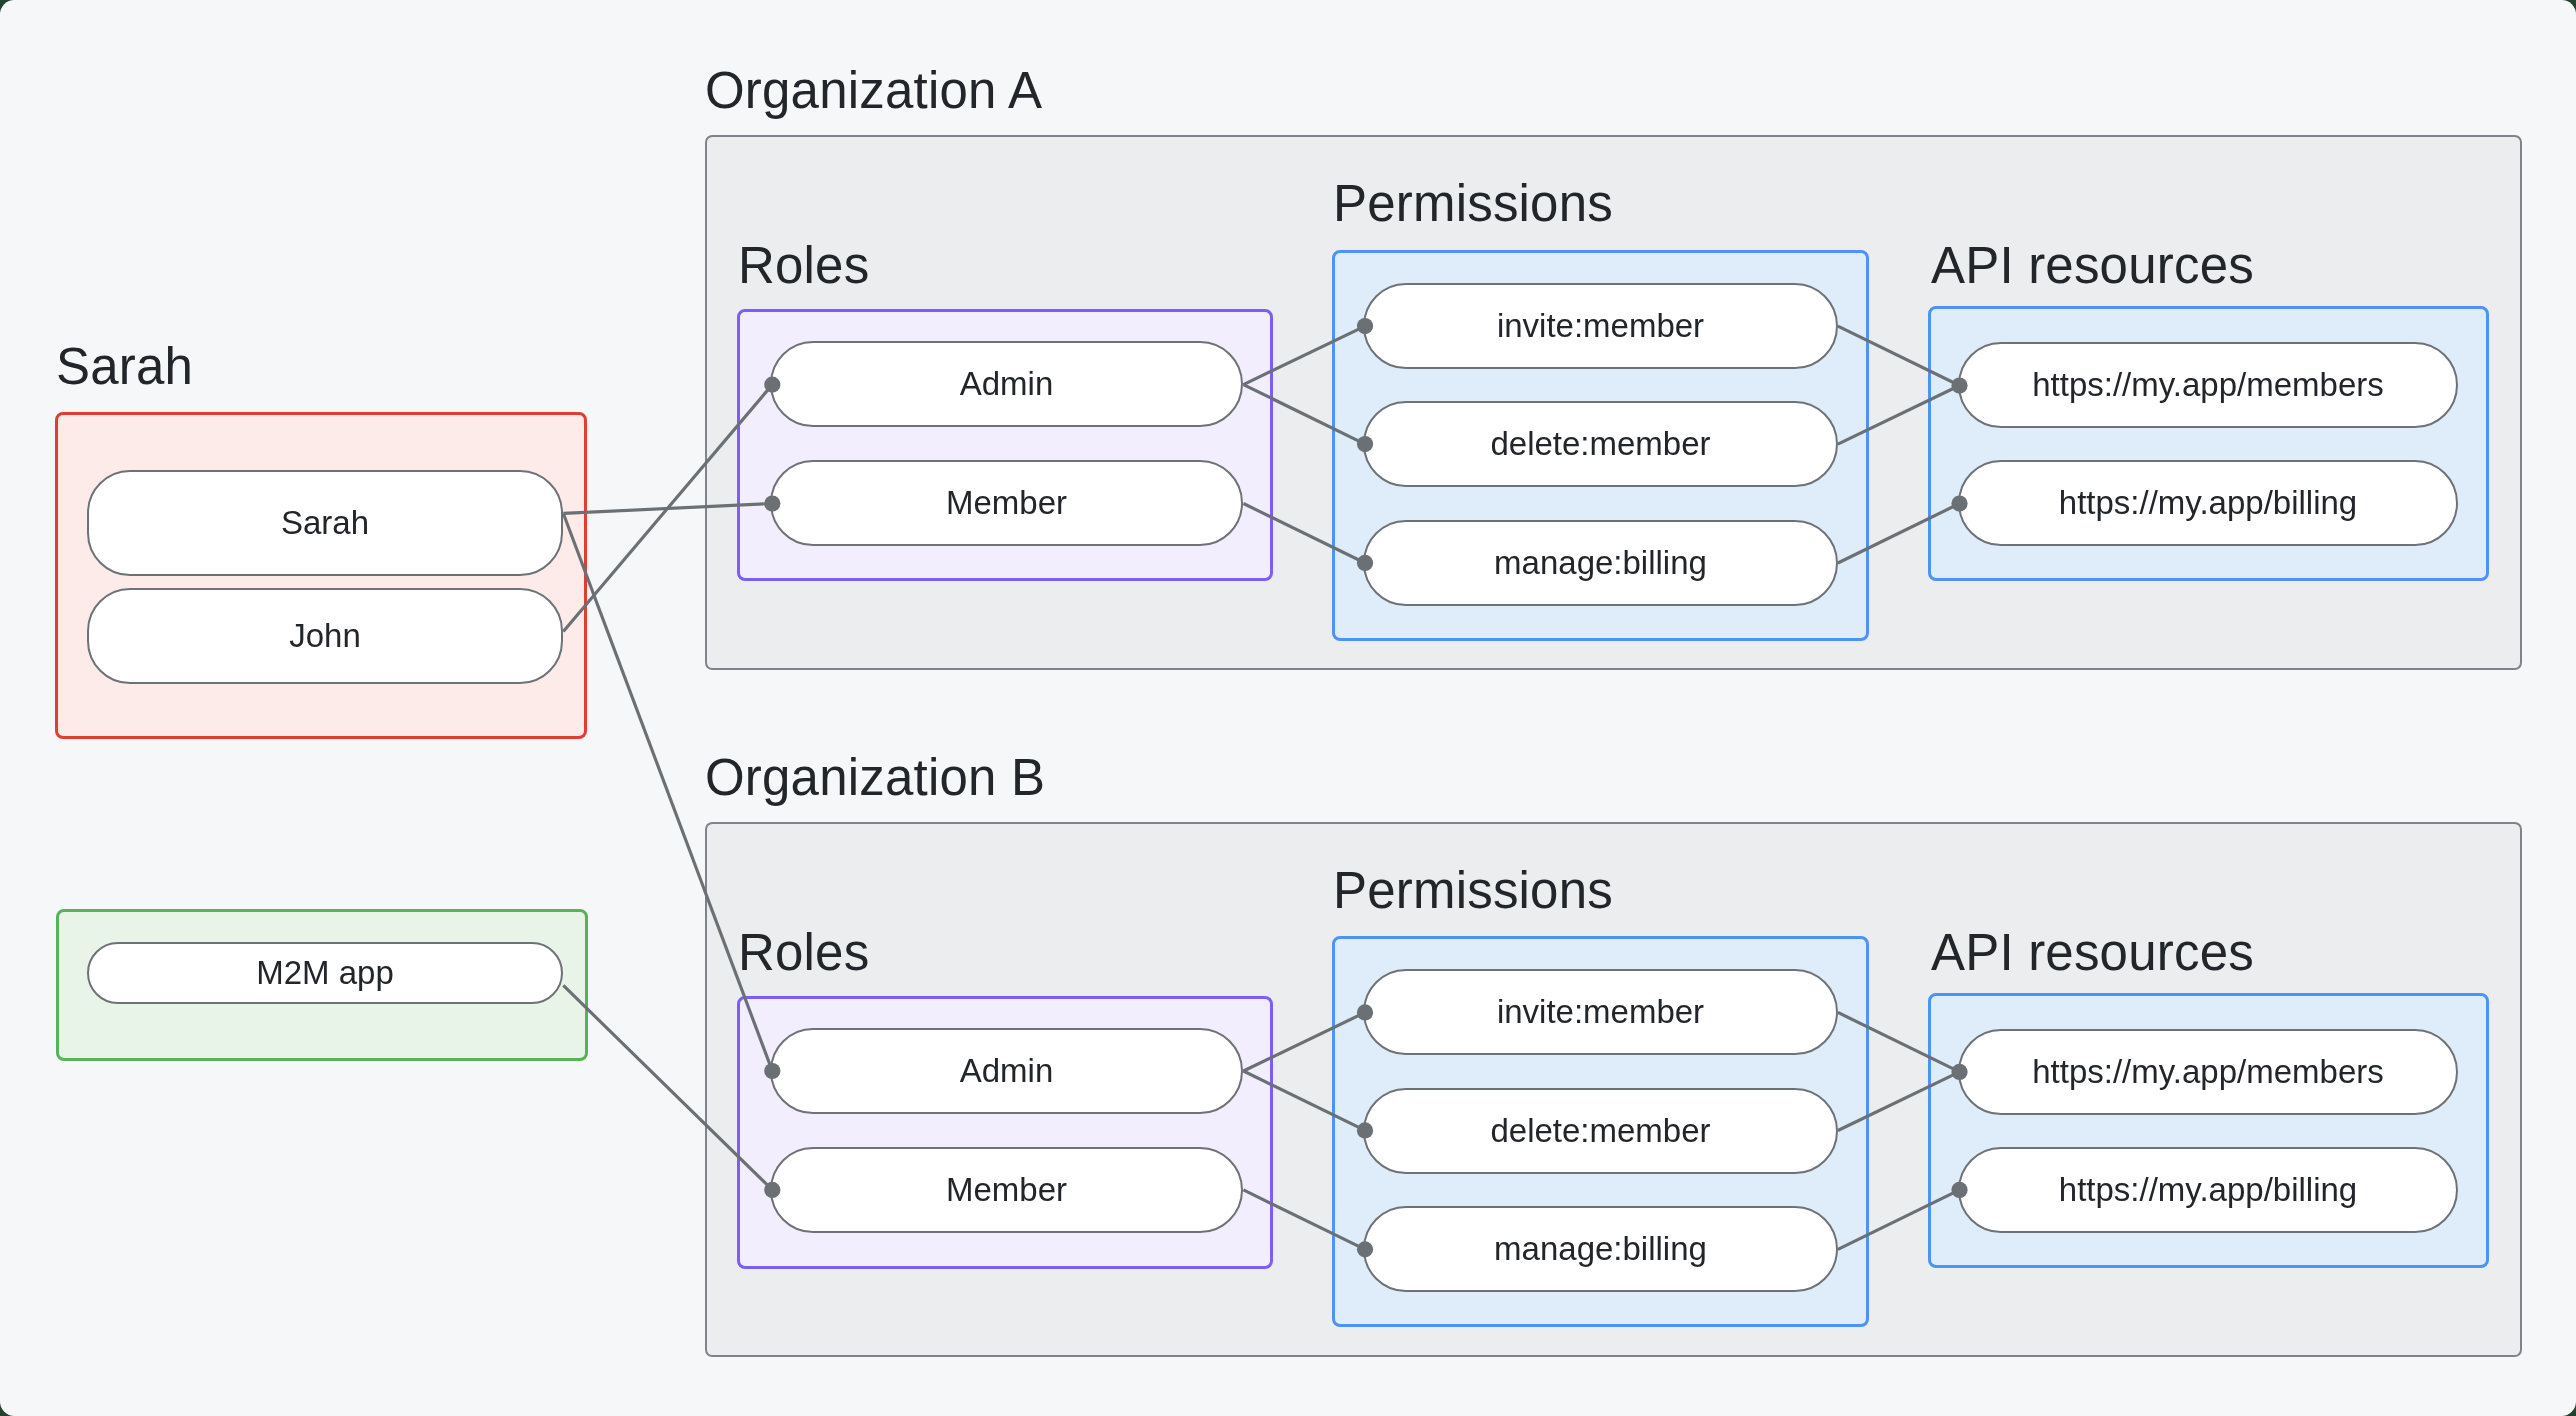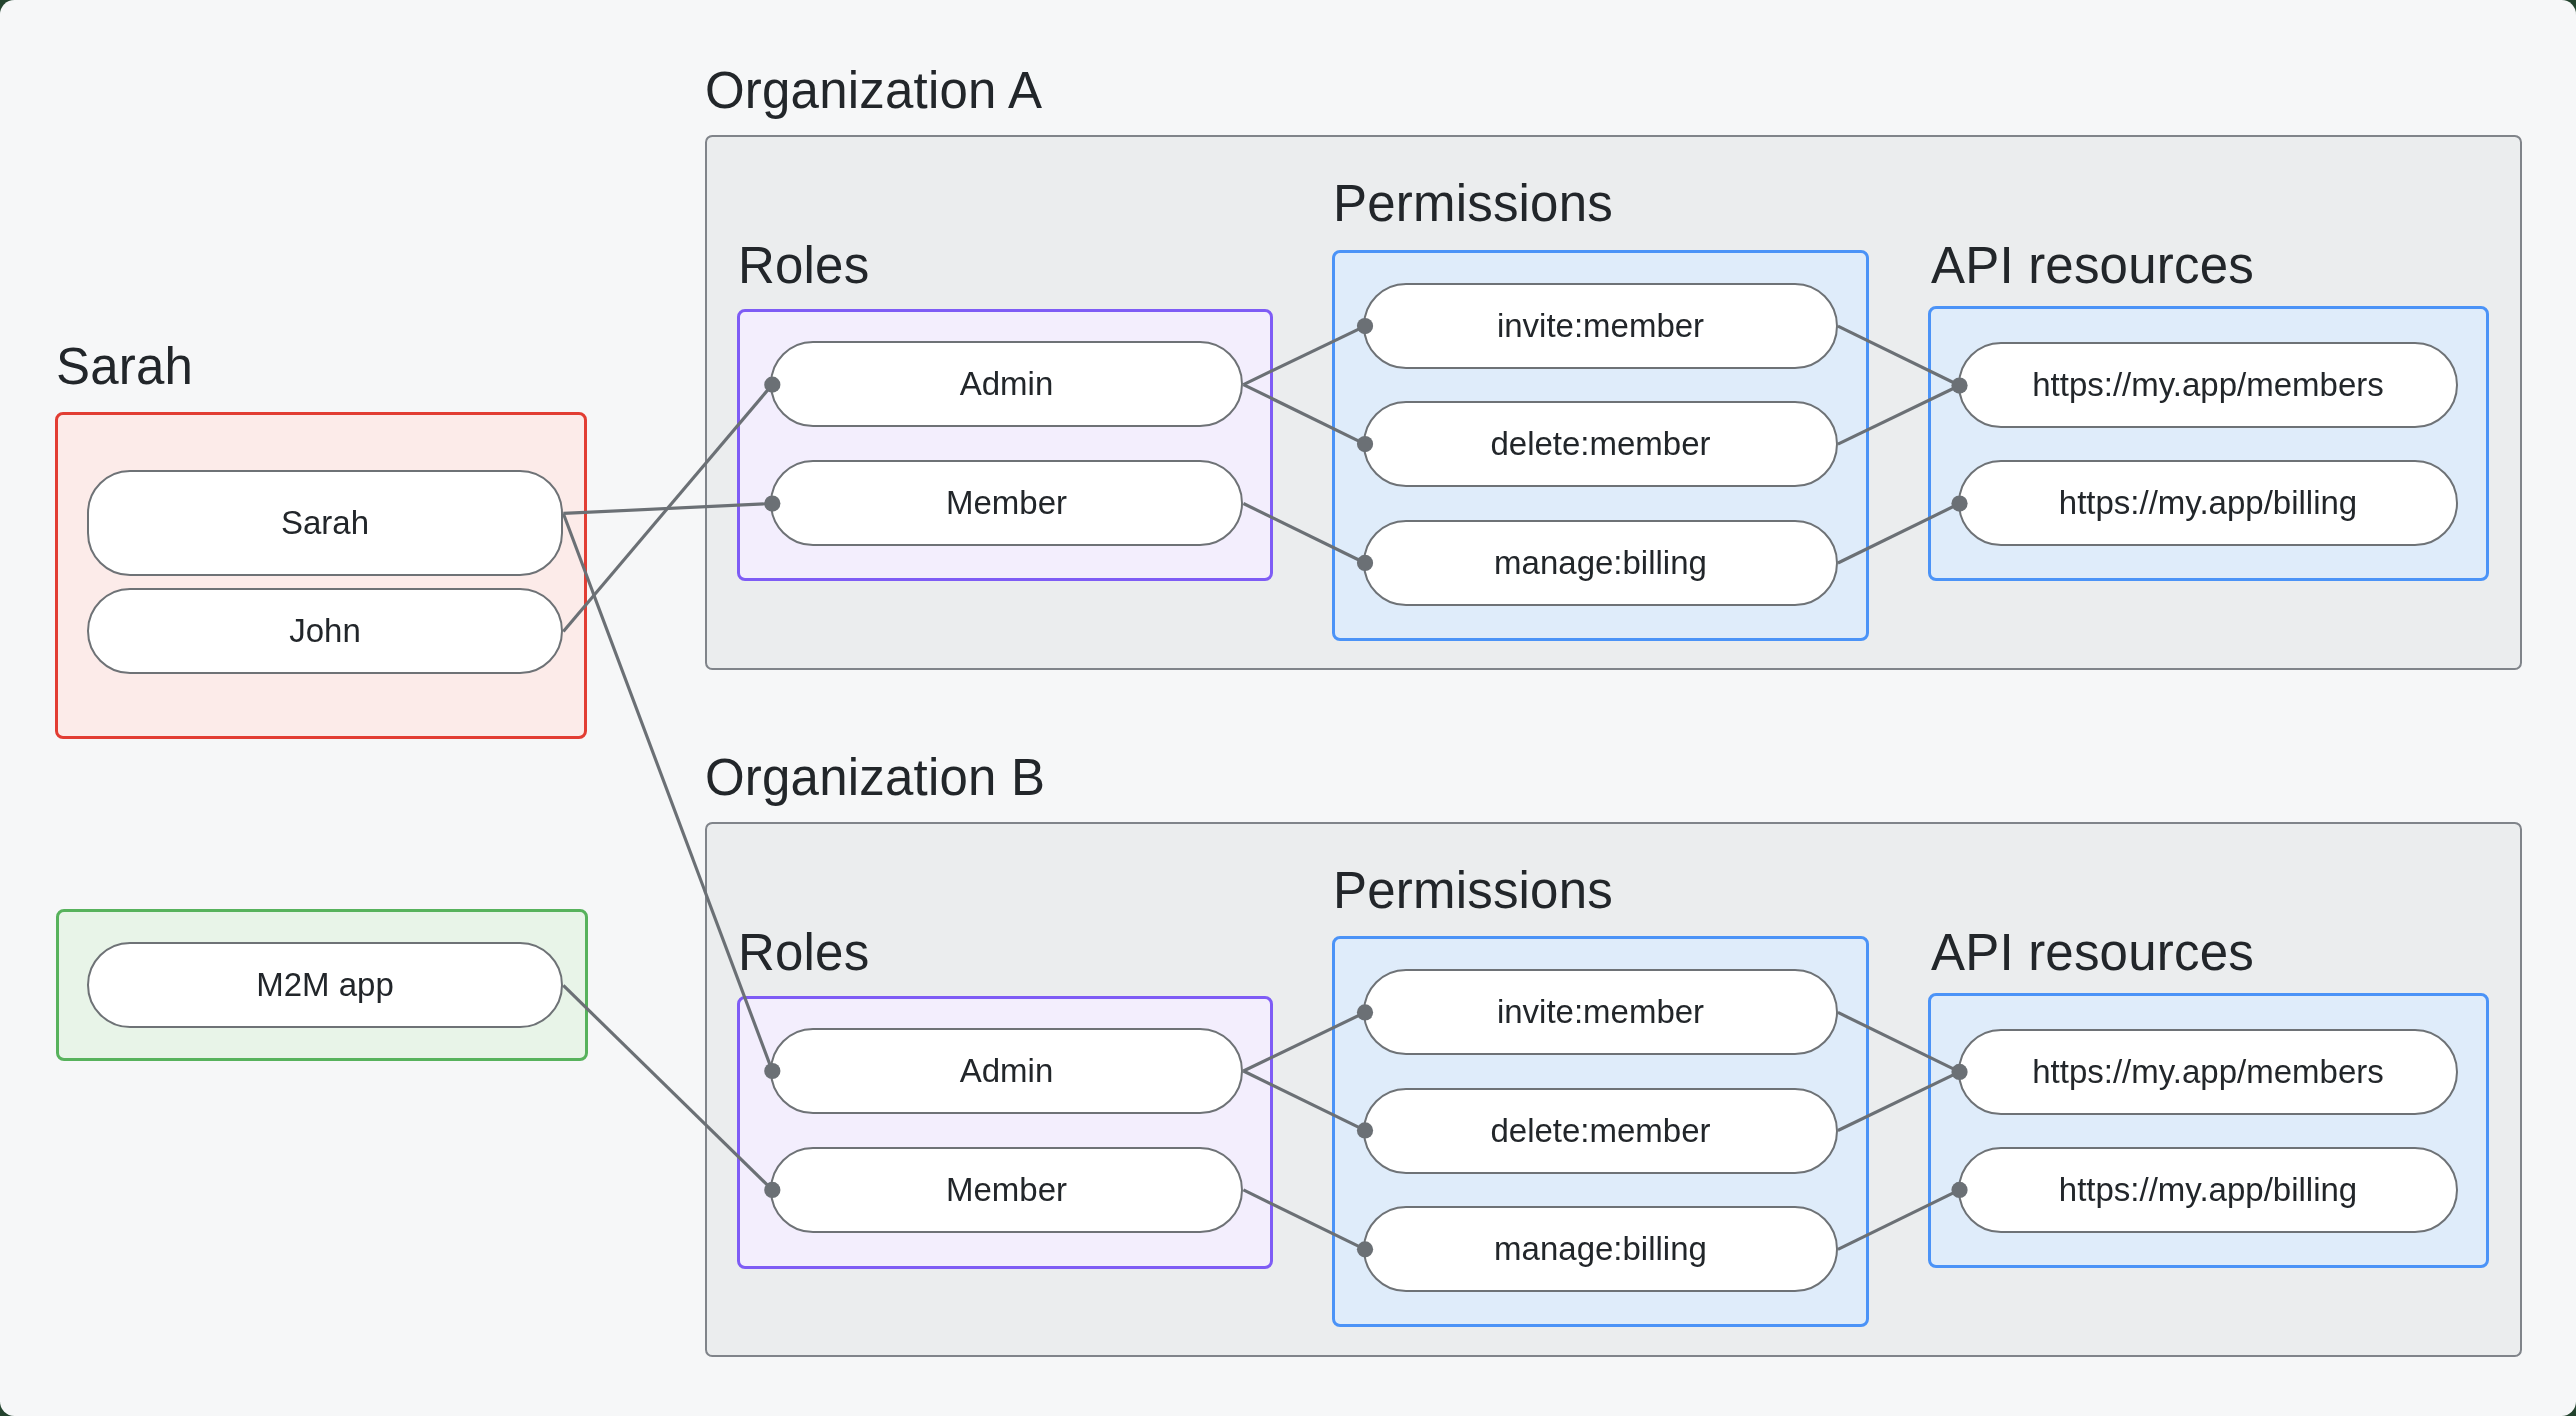--- a/index.html
+++ b/index.html
@@ -37,24 +37,24 @@
   svg.wires{position:absolute;left:0;top:0;pointer-events:none;}
 </style>
 </head>
 <body style="background: rgb(35, 67, 46);">
 
 <div class="screen">
 
   <div class="lbl" style="left:56px;top:335px">Sarah</div>
   <div class="zone users abs" style="left:55px;top:412px;width:532px;height:327px"></div>
   <div class="pill" style="left: 87px; top: 470px; width: 476px; height: 106px;">Sarah</div>
-  <div class="pill" style="left: 87px; top: 588px; width: 476px; height: 86px;">John</div>
+  <div class="pill" style="left: 87px; top: 588px; width: 476px; height: 96px;">John</div>
 
   <div class="zone m2m abs" style="left:56px;top:909px;width:532px;height:152px"></div>
-  <div class="pill" style="left: 87px; top: 942px; width: 476px; height: 86px;">M2M app</div>
+  <div class="pill" style="left: 87px; top: 942px; width: 476px; height: 62px;">M2M app</div>
 
   <div class="lbl" style="left:705px;top:59px">Organization A</div>
   <div class="org-box" style="left:705px;top:135px;width:1817px;height:535px"></div>
 
   <div class="lbl" style="left:738px;top:234px">Roles</div>
   <div class="zone roles abs" style="left:737px;top:309px;width:536px;height:272px"></div>
   <div class="pill" style="left: 770px; top: 341px; width: 473px; height: 86px;">Admin</div>
   <div class="pill" style="left: 770px; top: 460px; width: 473px; height: 86px;">Member</div>
 
   <div class="lbl" style="left:1333px;top:172px">Permissions</div>

